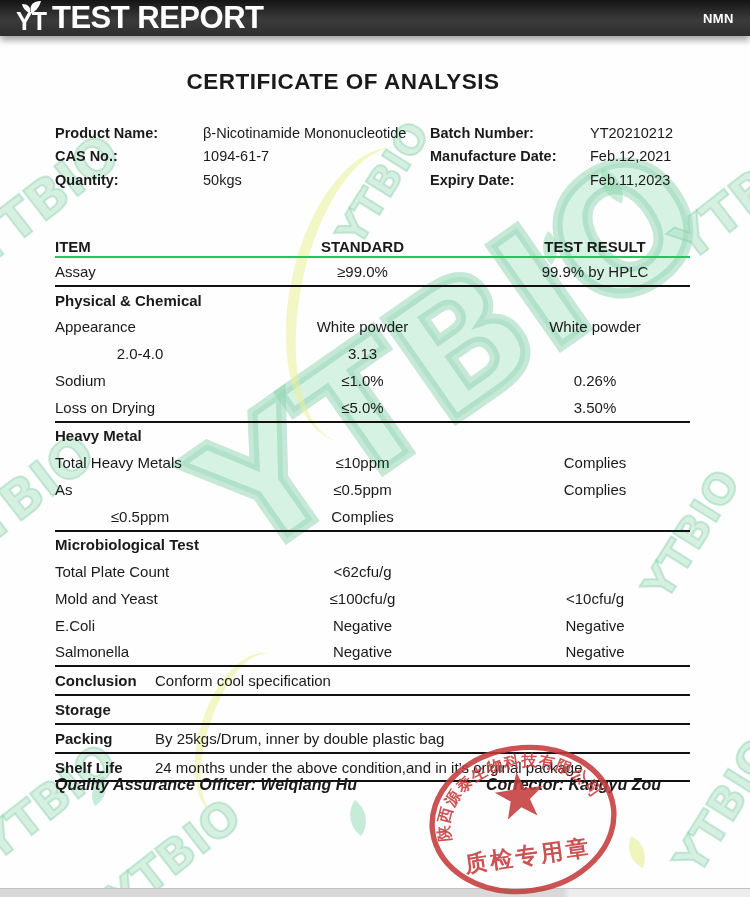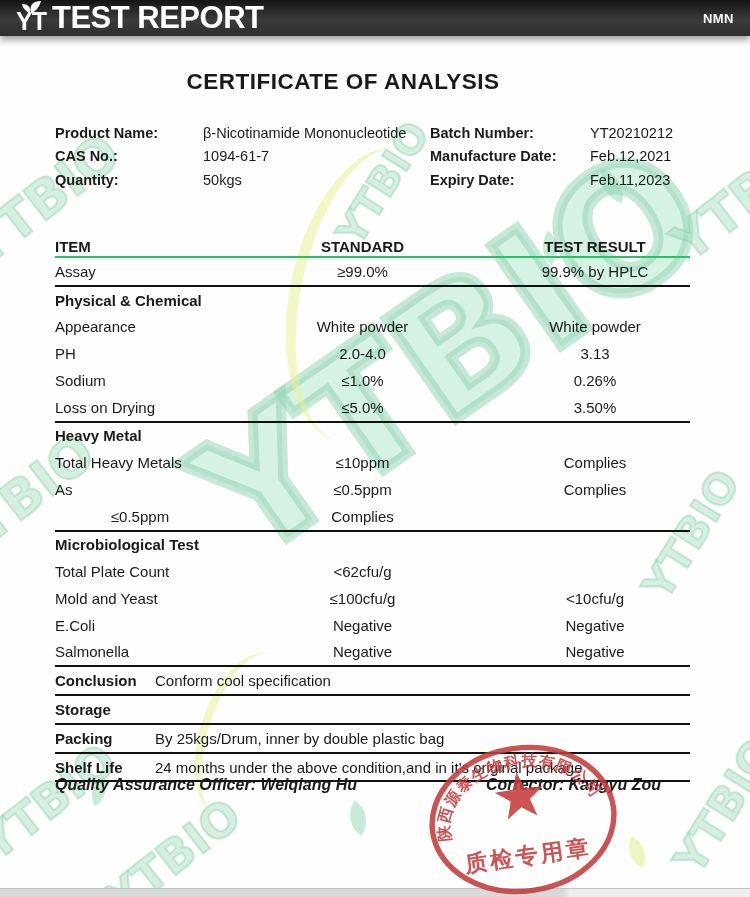--- a/index.html
+++ b/index.html
@@ -144,21 +144,20 @@
     </div>
     <div class="trow section">
       <span class="c1">Physical &amp; Chemical</span>
     </div>
     <div class="trow">
       <span class="c1">Appearance</span>
       <span class="c2">White powder</span>
       <span class="c3">White powder</span>
     </div>
     <div class="trow">
-      <span class="c1">PH</span>
       <span class="c2">2.0-4.0</span>
       <span class="c3">3.13</span>
     </div>
     <div class="trow">
       <span class="c1">Sodium</span>
       <span class="c2">≤1.0%</span>
       <span class="c3">0.26%</span>
     </div>
     <div class="trow b-after">
       <span class="c1">Loss on Drying</span>

